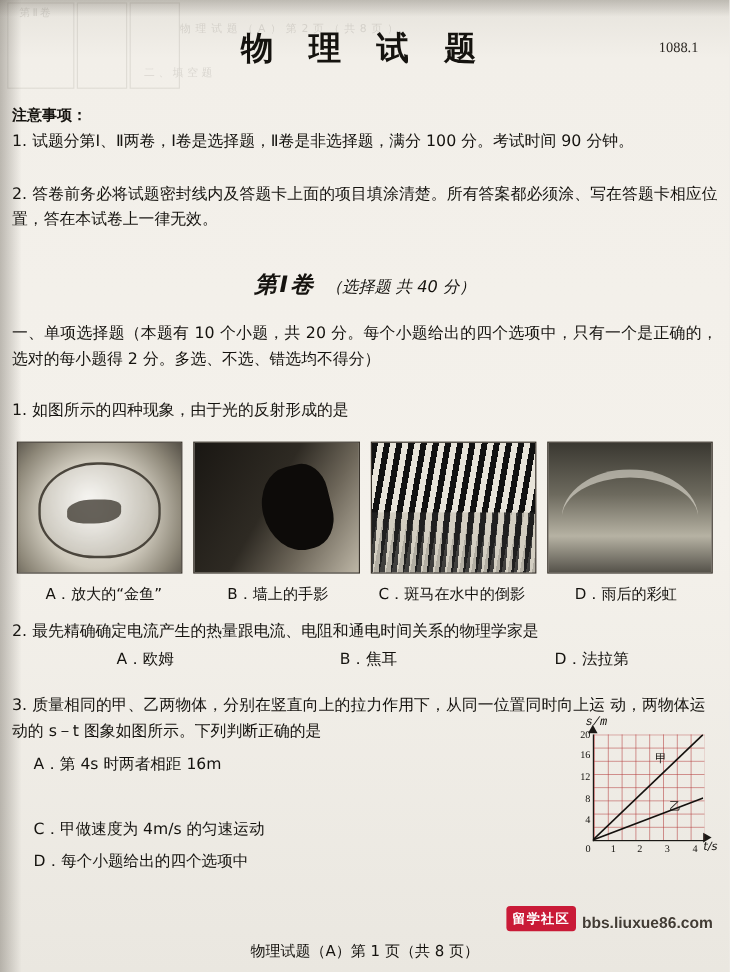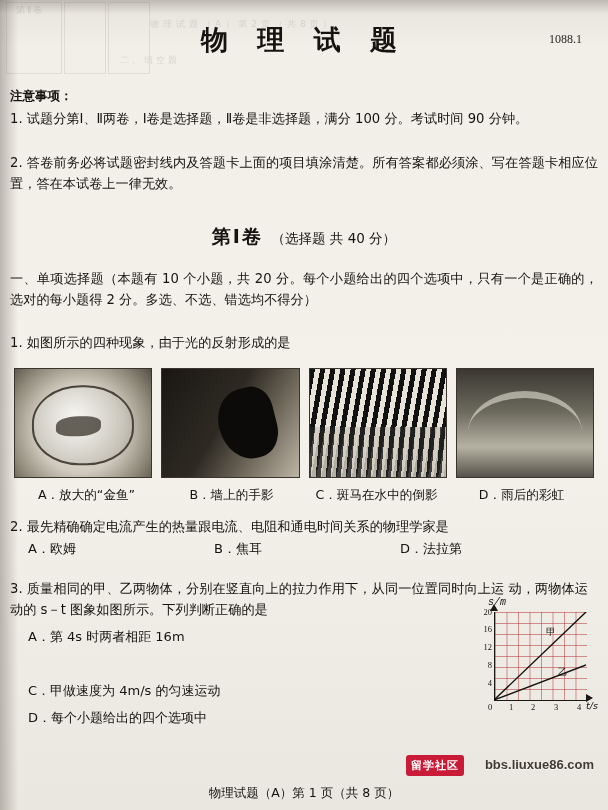--- a/index.html
+++ b/index.html
@@ -48,31 +48,32 @@
   }
   .body-text{
     position:absolute;left:10px;right:10px;
     font-size:13.2px;line-height:21px;text-align:justify;
   }
   .n1{top:108px;}
   .n2{top:152px;}
 
   .vol-title{
     position:absolute;top:224px;left:0;width:608px;text-align:center;
-    font-size:19px;font-weight:bold;letter-spacing:2px;
+    font-size:19px;font-weight:bold;letter-spacing:2px;font-style:italic;
   }
   .vol-title .sub{font-size:13.5px;font-weight:normal;letter-spacing:0;}
 
   .sec1{top:268px;}
   .q1{top:332px;}
   .q2{top:516px;}
   .q3{top:578px;}
   .opt-row{
     position:absolute;left:10px;right:22px;
     font-size:13px;
+    text-align:center;
   }
   .opt-line{position:absolute;left:28px;font-size:13px;}
 
   
   .figs{
     position:absolute;top:368px;left:14px;width:580px;height:110px;
     display:flex;gap:9px;
   }
   .fig{
     flex:1;border:1px solid #3a342c;position:relative;overflow:hidden;
@@ -157,21 +158,21 @@
   .wm-badge{
     display:inline-block;background:#c8102e;color:#fff;font-size:11px;
     padding:3px 5px;border-radius:3px;letter-spacing:1px;font-weight:bold;
     font-family:"DejaVu Sans",sans-serif;
   }
   .wm-text{
     display:block;margin-top:2px;font-size:13px;color:#3a332b;
     font-family:"Liberation Sans",sans-serif;font-weight:bold;
     text-shadow:0 1px 0 rgba(255,255,255,.6);
   }
-  .wm-row{display:flex;align-items:flex-start;gap:21px;}
+  .wm-row{display:flex;align-items:flex-end;gap:5px;}
   .shadow-l{
     position:absolute;left:0;top:0;width:18px;height:810px;
     background:linear-gradient(90deg,rgba(70,64,54,.32),rgba(70,64,54,0));
     pointer-events:none;
   }
   .shadow-t{
     position:absolute;left:0;top:0;width:608px;height:14px;
     background:linear-gradient(180deg,rgba(70,64,54,.25),rgba(70,64,54,0));
     pointer-events:none;
   }

